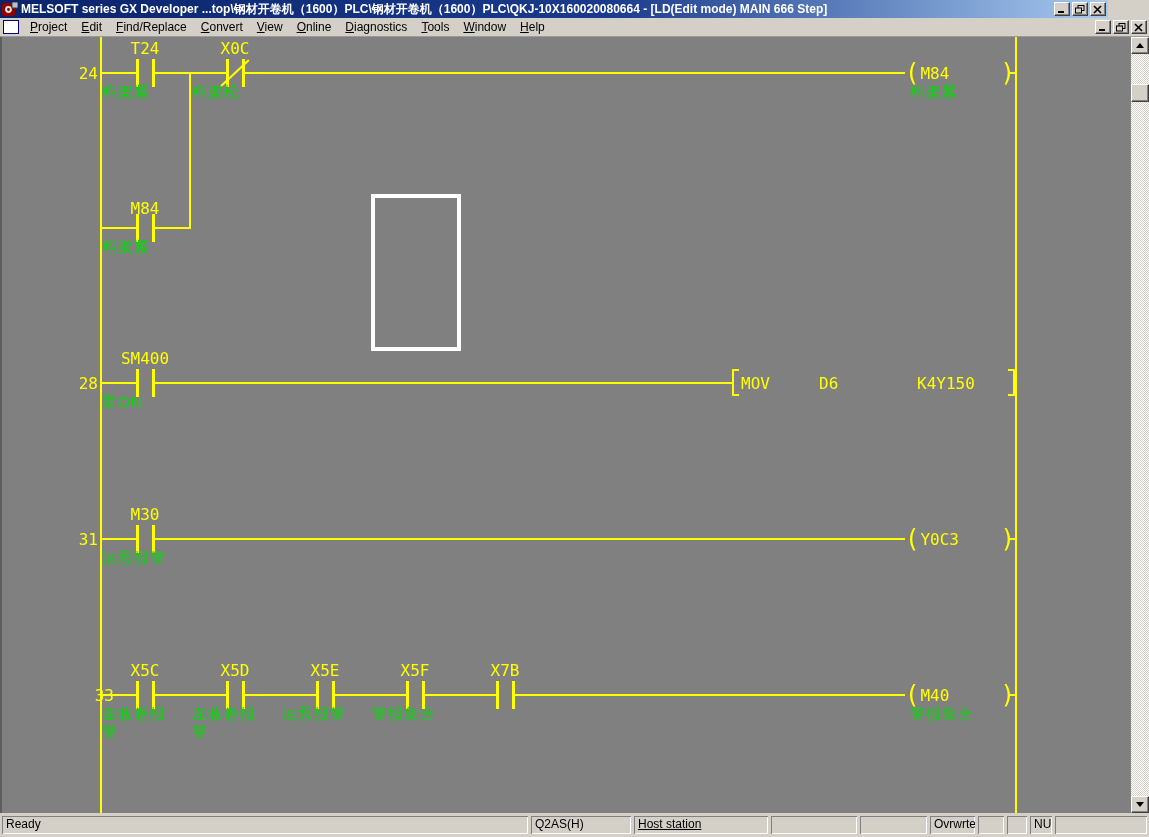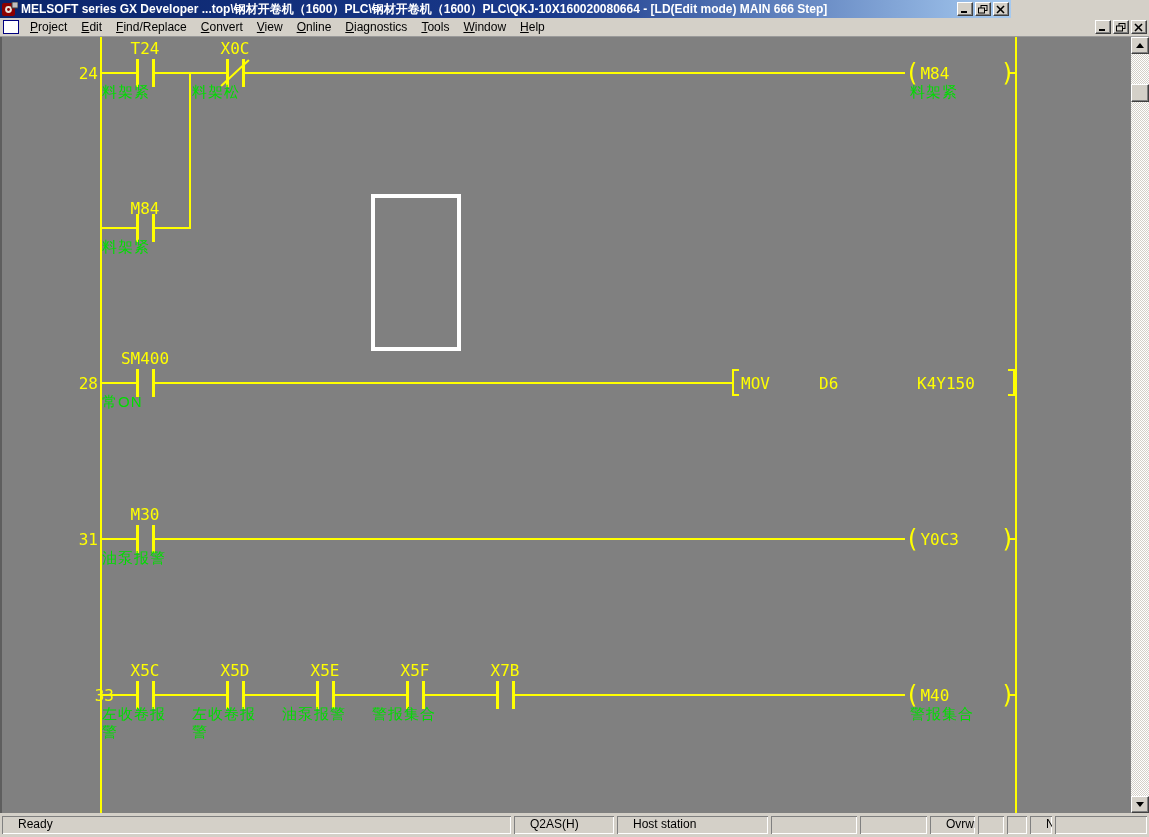--- a/index.html
+++ b/index.html
@@ -5,21 +5,21 @@
   :root{
     --yel:#ffff00; --grn:#00dd00; --bg:#808080;
     --face:#d4d0c8; --face-dk:#808080; --face-lt:#ffffff; --face-dkr:#404040;
     --mono:"DejaVu Sans Mono","Liberation Mono",monospace;
     --ui:"Liberation Sans","DejaVu Sans",sans-serif;
   }
   html,body{margin:0;padding:0;background:#000;}
   .window{position:relative;width:1149px;height:837px;background:var(--face);overflow:hidden;font-family:var(--ui);}
 
   
-  .titlebar{position:absolute;left:0;top:0;width:1011px;height:18px;
+  .titlebar{position:absolute;left:0;top:0;width:1108px;height:18px;
     background:linear-gradient(90deg,#0a246a 0%,#1a3a8c 55%,#a6caf0 100%);
     display:flex;align-items:center;padding:8px 2px;box-sizing:border-box;}
   .title-text{color:#fff;font-size:12px;font-weight:bold;white-space:nowrap;overflow:hidden;margin-left:3px;flex:1;}
   .btn3d{width:16px;height:14px;background:var(--face);
     border:1px solid;border-color:var(--face-lt) var(--face-dkr) var(--face-dkr) var(--face-lt);
     box-shadow:inset -1px -1px 0 var(--face-dk);
     display:flex;align-items:center;justify-content:center;margin-left:2px;box-sizing:border-box;}
   .btn3d svg{display:block}
 
   
@@ -59,21 +59,21 @@
     border:1px solid;border-color:var(--face-lt) var(--face-dkr) var(--face-dkr) var(--face-lt);
     box-shadow:inset -1px -1px 0 var(--face-dk);box-sizing:border-box;
     display:flex;align-items:center;justify-content:center;font-size:8px;color:#000;}
   .sthumb{position:absolute;left:0;top:47px;width:18px;height:18px;background:var(--face);
     border:1px solid;border-color:var(--face-lt) var(--face-dkr) var(--face-dkr) var(--face-lt);
     box-shadow:inset -1px -1px 0 var(--face-dk);box-sizing:border-box;}
 
   
   .statusbar{position:absolute;left:0;top:813px;width:1149px;height:24px;background:var(--face);
     display:flex;align-items:center;gap:3px;padding:2px 2px 2px 2px;box-sizing:border-box;font-size:12px;color:#000;}
-  .spanel{height:18px;line-height:17px;padding-left:16px;box-sizing:border-box;background:var(--face);
+  .spanel{height:18px;line-height:17px;padding-left:4px;box-sizing:border-box;background:var(--face);
     box-shadow:inset 1px 1px 0 var(--face-dk),inset -1px -1px 0 var(--face-lt);white-space:nowrap;overflow:hidden;}
 </style>
 </head>
 <body>
 
 <div class="window">
 
   <div class="titlebar">
     <svg class="appicon" width="16" height="15" viewBox="0 0 16 15">
       <rect x="0" y="1" width="13" height="13" rx="2" fill="#8b0000"></rect>
@@ -243,21 +243,21 @@
     <div class="sbtn" style="top:759px;">
       <svg width="8" height="5">
           <polygon points="0,0 8,0 4,5" fill="#000"></polygon>
         </svg>
     </div>
   </div>
 
   <div class="statusbar">
     <div class="spanel" style="flex:1;">Ready</div>
     <div class="spanel" style="width:100px;">Q2AS(H)</div>
-    <div class="spanel" style="width:151px;">Host station</div>
+    <div class="spanel" style="width:134px;text-decoration:underline;">Host station</div>
     <div class="spanel" style="width:86px;"></div>
     <div class="spanel" style="width:67px;"></div>
     <div class="spanel" style="width:45px;">Ovrwrte</div>
     <div class="spanel" style="width:26px;"></div>
     <div class="spanel" style="width:20px;"></div>
     <div class="spanel" style="width:22px;">NUM</div>
     <div class="spanel" style="width:92px;"></div>
   </div>
 
 </div>

